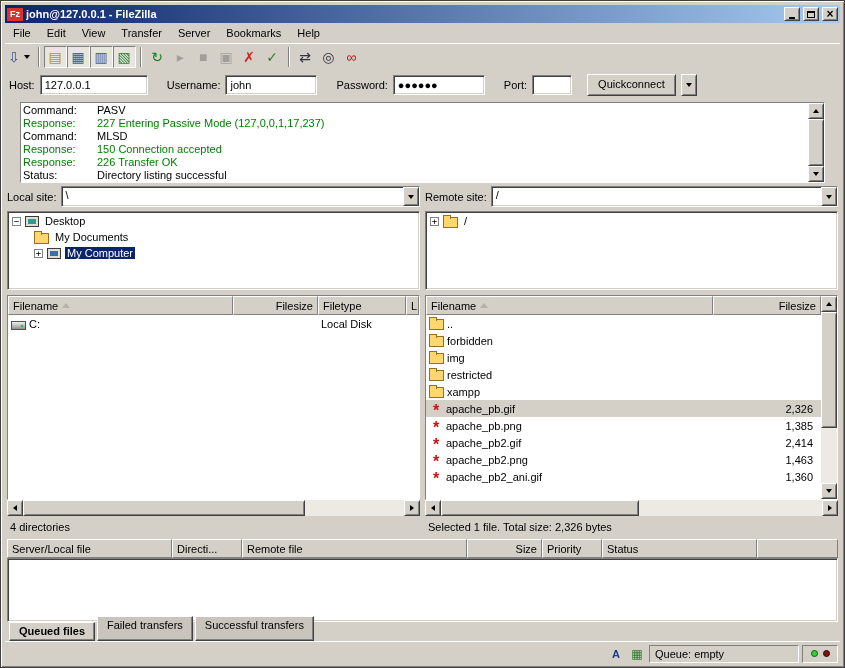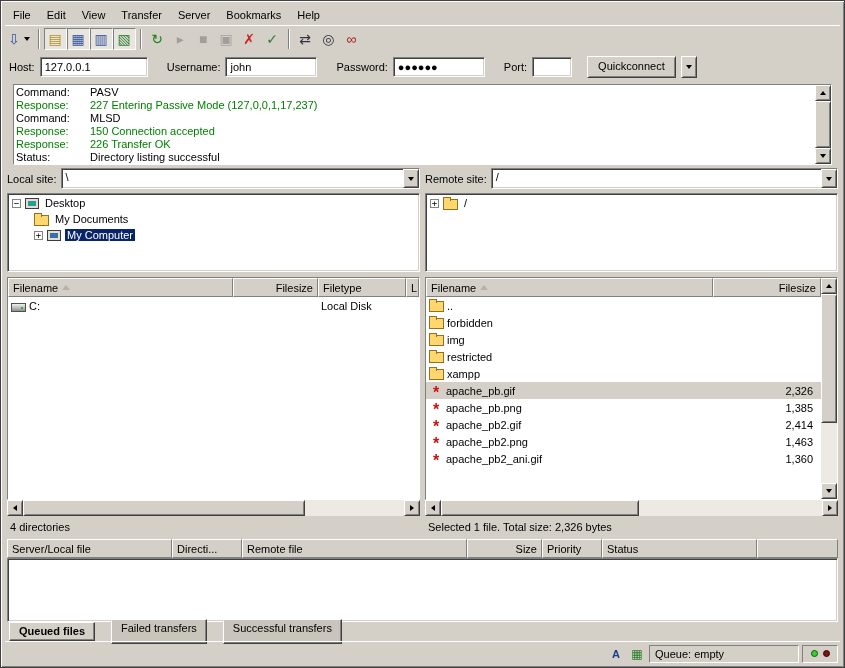--- a/index.html
+++ b/index.html
@@ -36,21 +36,21 @@
   
   .quickconnect { height:30px; flex:none; display:flex; align-items:center; gap:5px; padding:0 4px; }
   .qc-label { white-space:nowrap; }
   .ml { margin-left:14px; }
   .input { height:20px; background:#fff; border:1px solid; border-color:#808080 #fff #fff #808080; box-shadow:inset 1px 1px 0 #404040, inset -1px -1px 0 #d4d0c8; padding:1px 4px; font:11px "Liberation Sans",sans-serif; }
   .w-host{width:108px}.w-user{width:92px}.w-pass{width:92px}.w-port{width:40px}
   .qc-btn { height:22px; padding:3px 10px; margin-left:10px; cursor:default; }
   .qc-dd { width:16px; height:22px; display:flex; align-items:center; justify-content:center; }
 
   
-  .log-box { height:81px; flex:none; margin:2px 8px 3px; display:flex; }
+  .log-box { height:81px; flex:none; margin:2px 15px 3px; display:flex; }
   .log-lines { flex:1; overflow:hidden; padding:1px 2px; background:#fff; }
   .log-line { display:flex; height:13px; line-height:13px; white-space:nowrap; }
   .log-type { width:74px; flex:none; }
 
   
   .vscroll { width:16px; flex:none; display:flex; flex-direction:column; background:#eceae2; }
   .hscroll { height:16px; flex:none; display:flex; background:#eceae2; margin:0; }
   .sbtn { width:16px; height:16px; flex:none; background:#d4d0c8; border:1px solid; border-color:#fff #404040 #404040 #fff; box-shadow:inset 1px 1px 0 #d4d0c8, inset -1px -1px 0 #808080; display:flex; align-items:center; justify-content:center; }
   .vtrack,.htrack { position:relative; flex:1; }
   .vthumb,.hthumb { position:absolute; background:#d4d0c8; border:1px solid; border-color:#fff #404040 #404040 #fff; box-shadow:inset 1px 1px 0 #d4d0c8, inset -1px -1px 0 #808080; }
@@ -101,41 +101,54 @@
   .fic-computer::before { content:""; position:absolute; inset:2px; background:#3b6ea5; }
   .fic-desktop::before { content:""; position:absolute; inset:2px; background:#2a9d8f; }
   .fic-drive { width:15px; height:9px; background:linear-gradient(#f0f0f0,#909090); border:1px solid #505050; margin-top:3px; }
   .fic-drive::before { content:""; position:absolute; right:2px; top:3px; width:2px; height:2px; background:#20c020; }
   .fic-image { width:14px; text-align:center; color:#cc1111; font-weight:bold; font-size:16px; line-height:10px; transform:translateY(2px); }
 
   
   .queue-section { flex:none; margin:3px 2px 0; display:flex; flex-direction:column; }
   .queue-header { height:19px; display:flex; background:#d4d0c8; }
   .queue-body { height:64px; background:#fff; border:1px solid; border-color:#808080 #fff #fff #808080; box-shadow:inset 1px 1px 0 #404040, inset -1px -1px 0 #d4d0c8; }
-  .tabs { height:19px; display:flex; gap:16px; padding-left:2px; align-items:center; }
+  .tabs { height:19px; display:flex; gap:2px; padding-left:2px; align-items:flex-end; }
   .tab { background:#c9c5bd; border:1px solid; border-color:#fff #404040 #404040 #fff; box-shadow:inset -1px -1px 0 #808080; padding:2px 9px; height:25px; white-space:nowrap; }
   .tab.active { background:#d4d0c8; font-weight:bold; height:19px; }
 
   
   .statusbar { height:22px; flex:none; display:flex; align-items:center; justify-content:flex-end; gap:3px; padding:2px 2px 0; border-top:1px solid #fff; }
   .sb-icon { width:18px; height:16px; display:flex; align-items:center; justify-content:center; }
   .icon-a::before { content:"A"; font-weight:bold; color:#1a3c8c; }
   .icon-pad::before { content:"▦"; color:#2a7a2a; font-size:12px; }
   .sb-cell { height:18px; border:1px solid; border-color:#808080 #fff #fff #808080; display:flex; align-items:center; padding:0 5px; }
   .sb-queue { width:150px; }
   .sb-leds { width:36px; justify-content:center; gap:5px; }
   .led { width:7px; height:7px; border-radius:50%; }
   .led-green { background:#34d034; border:1px solid #0a5c0a; }
   .led-red { background:#7c1212; border:1px solid #3a0505; }
 </style>
 </head>
 <body>
 
 <div class="window">
 
+  <div class="titlebar">
+    <span class="app-icon">Fz</span>
+    <span class="title">john@127.0.0.1 - FileZilla</span>
+    <span class="tb-btn raised">
+        <span class="g-min"></span>
+      </span>
+    <span class="tb-btn raised">
+        <span class="g-max"></span>
+      </span>
+    <span class="tb-btn raised">
+        <span class="g-close"></span>
+      </span>
+  </div>
 
   <div class="menubar" id="menubar">
       <span class="menu-item">File</span>
       <span class="menu-item">Edit</span>
       <span class="menu-item">View</span>
       <span class="menu-item">Transfer</span>
       <span class="menu-item">Server</span>
       <span class="menu-item">Bookmarks</span>
       <span class="menu-item">Help</span>
     </div>

